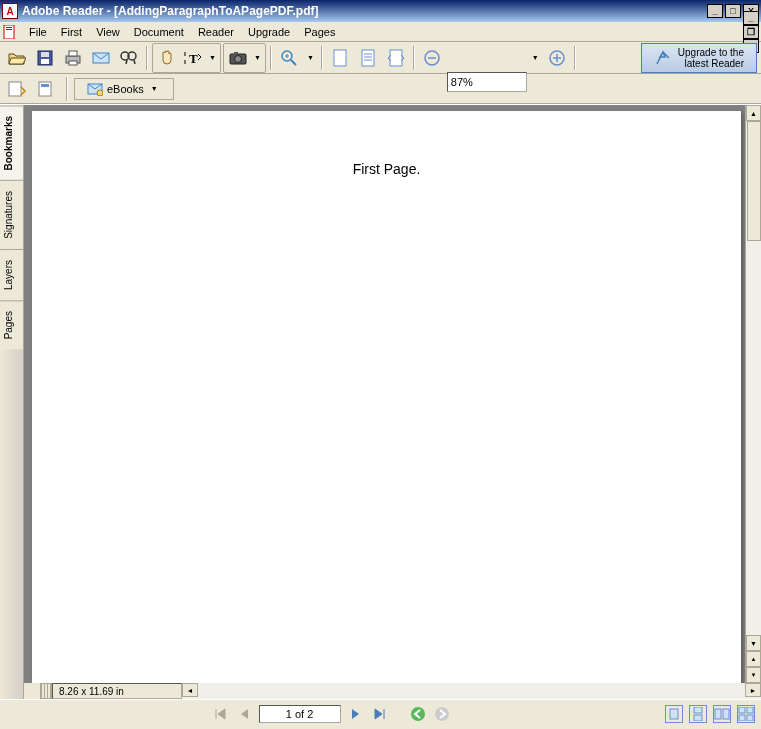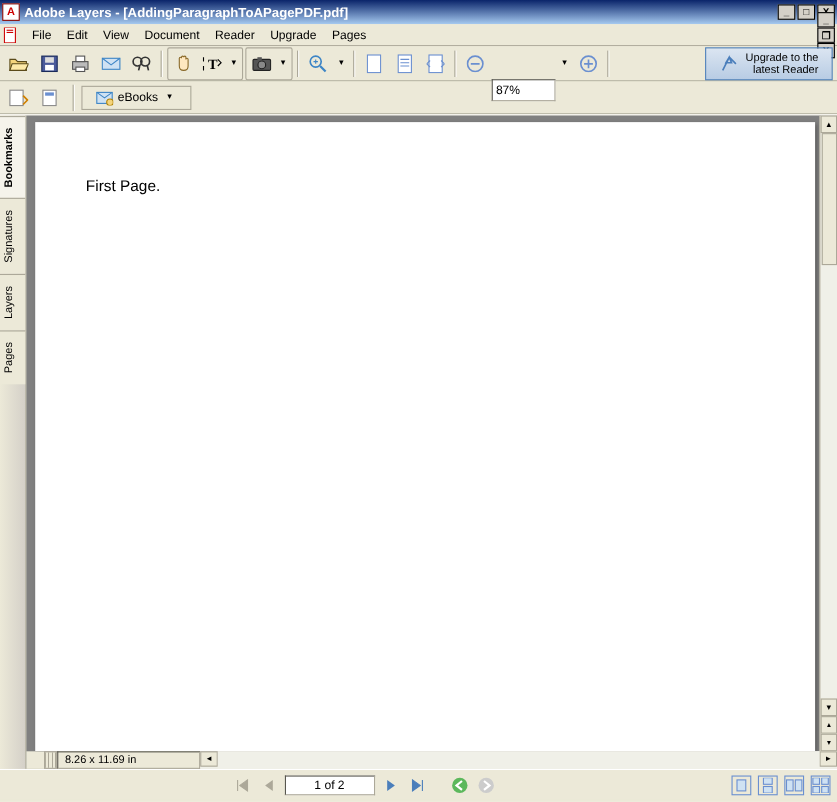--- a/index.html
+++ b/index.html
@@ -14,35 +14,35 @@
 .menubar { background: #ece9d8; height: 20px; display: flex; align-items: center; padding: 0 2px; border-bottom: 1px solid #aca899; }
 .menubar .doc-icon { width: 16px; height: 16px; margin-right: 4px; display: flex; align-items: center; justify-content: center; }
 .menuitem { padding: 2px 7px; cursor: pointer; }
 .menubar .winbtns { margin-left: auto; }
 
 .toolbar { background: #ece9d8; display: flex; align-items: center; padding: 2px 4px; border-bottom: 1px solid #aca899; height: 32px; gap: 2px; }
 .tbtn { width: 26px; height: 26px; display: flex; align-items: center; justify-content: center; cursor: pointer; border: 1px solid transparent; }
 .tsep { width: 2px; height: 24px; border-left: 1px solid #aca899; border-right: 1px solid #fff; margin: 0 2px; }
 .tgroup { display: flex; align-items: center; border: 1px solid #aca899; background: #ece9d8; padding: 1px; border-radius: 2px; }
 .dropdown-arrow { font-size: 7px; padding: 0 3px; color: #000; }
-.zoom-input { width: 58px; height: 20px; border: 1px inset #aca899; background: white; padding: 0 3px; font-size: 11px; margin-top: 48px; }
+.zoom-input { width: 80px; height: 20px; border: 1px inset #aca899; background: white; padding: 0 3px; font-size: 11px; margin-top: 48px; }
 
 .upgrade-btn { margin-left: auto; background: linear-gradient(#dbe5f1, #b8cce4); border: 1px solid #4a7ebb; padding: 3px 12px; display: flex; align-items: center; gap: 6px; cursor: pointer; font-size: 10px; text-align: right; line-height: 1.1; }
 
 .toolbar2 { background: #ece9d8; display: flex; align-items: center; padding: 2px 4px; border-bottom: 1px solid #aca899; height: 30px; gap: 4px; }
 .ebooks-btn { border: 1px solid #aca899; padding: 3px 12px; display: flex; align-items: center; gap: 4px; background: #ece9d8; cursor: pointer; }
 
 .main { display: flex; height: 595px; background: #ece9d8; border-top: 1px solid #fff; }
 .tabstrip { width: 24px; background: linear-gradient(to right, #ece9d8, #d4d0c8); display: flex; flex-direction: column; border-right: 1px solid #aca899; }
 .vtab { writing-mode: vertical-rl; transform: rotate(180deg); padding: 10px 3px; font-size: 10px; cursor: pointer; border-bottom: 1px solid #aca899; background: #ece9d8; text-align: center; }
 .vtab.active { font-weight: bold; background: #f5f3eb; }
 
 .docarea { flex: 1; display: flex; flex-direction: column; background: #808080; position: relative; }
 .docscroll { flex: 1; display: flex; overflow: hidden; position: relative; }
-.page { background: white; margin: 6px 4px 0 8px; flex: 1; box-shadow: 2px 2px 4px rgba(0,0,0,0.3); padding: 50px 46px; font-family: Arial; font-size: 14px; color: #000; }
+.page { background: white; margin: 6px 4px 0 8px; flex: 1; box-shadow: 2px 2px 4px rgba(0,0,0,0.3); padding: 50px 46px; font-family: Arial; font-size: 14px; color: #000; text-align: center; }
 .vscroll { width: 16px; background: #ece9d8; border-left: 1px solid #aca899; display: flex; flex-direction: column; }
 .scrollbtn { height: 16px; background: #ece9d8; border: 1px solid #aca899; font-size: 7px; display: flex; align-items: center; justify-content: center; cursor: pointer; }
 .scrolltrack { flex: 1; background: #f0f0e8; }
 .scrollthumb-v { width: 14px; height: 120px; background: #ece9d8; border: 1px solid #aca899; margin: 0 auto; }
 
 .hscroll-row { display: flex; height: 16px; background: #ece9d8; padding-left: 16px; }
 .dimbox { width: 130px; border: 1px inset #aca899; background: #ece9d8; font-size: 10px; padding: 1px 6px; display: flex; align-items: center; }
 .grab-handle { width: 12px; background: repeating-linear-gradient(90deg, #aca899 0 1px, transparent 1px 3px); border: 1px solid #aca899; }
 .hscroll { flex: 1; display: flex; background: #f0f0e8; }
 .hscroll .scrollbtn { width: 16px; height: 14px; }
@@ -56,38 +56,38 @@
 .viewbtns { display: flex; gap: 6px; margin-left: 8px; }
 .viewbtn { width: 18px; height: 18px; border: 1px solid #6a8fd0; cursor: pointer; display: flex; align-items: center; justify-content: center; }
 
 svg { display: block; }
 </style>
 </head>
 <body>
 
 <div class="titlebar">
   <div class="app-icon">A</div>
-  <div class="title">Adobe Layers - [AddingParagraphToAPagePDF.pdf]</div>
+  <div class="title">Adobe Reader - [AddingParagraphToAPagePDF.pdf]</div>
   <div class="winbtns">
     <div class="winbtn">_</div>
     <div class="winbtn">□</div>
     <div class="winbtn">X</div>
   </div>
 </div>
 
 <div class="menubar">
   <div class="doc-icon">
     <svg width="14" height="14">
         <rect x="1" y="0" width="10" height="14" fill="#fff" stroke="#c00"></rect>
         <rect x="3" y="2" width="6" height="1" fill="#c00"></rect>
         <rect x="3" y="4" width="6" height="1" fill="#c00"></rect>
       </svg>
   </div>
   <div class="menuitem">File</div>
-  <div class="menuitem">Edit</div>
+  <div class="menuitem">First</div>
   <div class="menuitem">View</div>
   <div class="menuitem">Document</div>
   <div class="menuitem">Reader</div>
   <div class="menuitem">Upgrade</div>
   <div class="menuitem">Pages</div>
   <div class="winbtns">
     <div class="winbtn">_</div>
     <div class="winbtn">❐</div>
     <div class="winbtn">X</div>
   </div>

